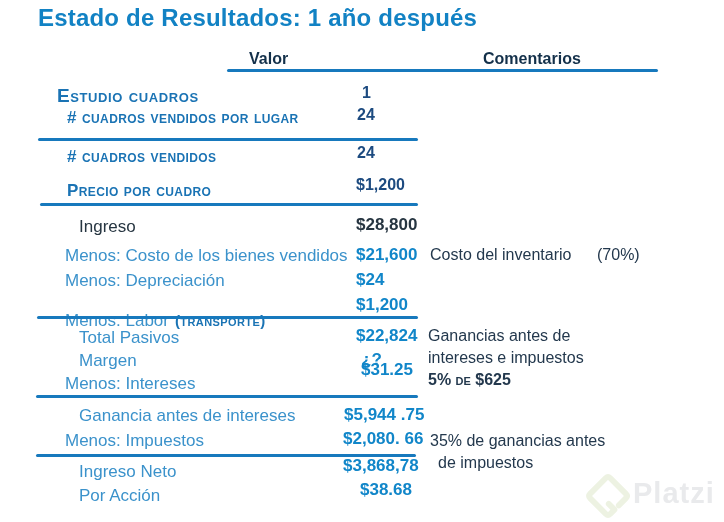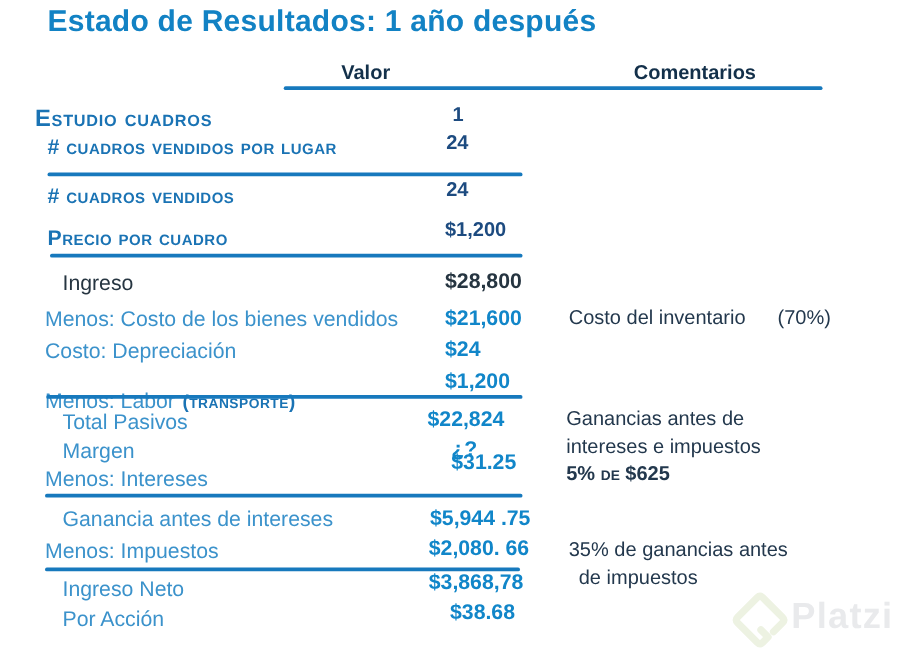--- a/index.html
+++ b/index.html
@@ -4,63 +4,63 @@
 <style>
   html,body{margin:0;padding:0;background:#fff;}
   .slide{
     position:relative;width:724px;height:522px;background:#ffffff;
     font-family:"Liberation Sans",sans-serif;overflow:hidden;border-radius:13px;
   }
   .title{
     position:absolute;left:38px;top:4px;font-size:24px;font-weight:bold;
     color:#1282c4;letter-spacing:.2px;white-space:nowrap;
   }
-  .colhead{position:absolute;font-size:16px;font-weight:bold;color:#13304a;white-space:nowrap;margin-left:24px;}
+  .colhead{position:absolute;font-size:16px;font-weight:bold;color:#13304a;white-space:nowrap;}
   .ch-valor{left:249px;top:50px;}
   .ch-com{left:483px;top:50px;}
 
   .hline{position:absolute;height:3px;background:#1779bd;border-radius:2px;}
   .hl-header{left:227px;top:69px;width:431px;}
   .hl-a{left:38px;top:138px;width:380px;}
   .hl-b{left:40px;top:203px;width:378px;}
   .hl-c{left:37px;top:316px;width:381px;}
   .hl-d{left:36px;top:395px;width:382px;}
   .hl-e{left:36px;top:454px;width:380px;}
 
-  .lbl{position:absolute;white-space:nowrap;font-size:17px;}
+  .lbl{position:absolute;white-space:nowrap;font-size:17px;margin-left:29px;}
   .caps{font-variant:small-caps;font-weight:bold;color:#1a73b4;letter-spacing:.4px;}
   .caps-big{font-size:19px;letter-spacing:.6px;}
   .llight{color:#3b92cb;}
   .ldark{color:#263541;}
   .suffix{font-variant:small-caps;font-weight:bold;color:#1a73b4;font-size:15px;margin-left:6px;letter-spacing:.4px;}
 
   .val{position:absolute;font-weight:bold;white-space:nowrap;}
   .vnavy{color:#1d4b80;font-size:16px;}
   .vblue{color:#1186c9;font-size:17px;}
   .vdark{color:#263541;font-size:17px;}
 
-  .comment{position:absolute;color:#23384d;font-size:16px;white-space:nowrap;margin-left:25px;}
+  .comment{position:absolute;color:#23384d;font-size:16px;white-space:nowrap;}
   .cbold{font-weight:normal;}
   .sc{font-variant:small-caps;font-weight:bold;}
 
   
   .L0{left:28px;top:85px;}   .L1{left:38px;top:108px;}
   .L2{left:38px;top:147px;}  .L3{left:38px;top:181px;}
   .L4{left:50px;top:217px;}  .L5{left:36px;top:246px;}
   .L6{left:36px;top:271px;}  .L7{left:36px;top:311px;}
   .L8{left:50px;top:328px;}  .L9{left:50px;top:351px;}
   .L10{left:36px;top:374px;} .L11{left:50px;top:406px;}
   .L12{left:36px;top:431px;} .L13{left:50px;top:462px;}
   .L14{left:50px;top:486px;}
   
   .V0{left:362px;top:84px;}  .V1{left:357px;top:106px;}
   .V2{left:357px;top:144px;} .V3{left:356px;top:176px;}
   .V4{left:356px;top:215px;} .V5{left:356px;top:245px;}
   .V6{left:356px;top:270px;} .V7{left:356px;top:295px;}
-  .V8{left:342px;top:326px;} .V9{left:361px;top:350px;}
+  .V8{left:356px;top:326px;} .V9{left:361px;top:350px;}
   .V10{left:361px;top:360px;}.V11{left:344px;top:405px;}
   .V12{left:343px;top:429px;}.V13{left:343px;top:456px;}
   .V14{left:360px;top:480px;}
   
   .C0{left:430px;top:246px;}  .C0p{left:597px;top:246px;}
   .C1a{left:428px;top:327px;} .C1b{left:428px;top:349px;}
   .C2{left:428px;top:371px;}
   .C3a{left:430px;top:432px;} .C3b{left:438px;top:454px;}
 
   .wm{position:absolute;left:585px;top:473px;display:flex;align-items:center;}
@@ -95,21 +95,21 @@
   <span class="val vnavy V3">$1,200</span>
 
   <div class="hline hl-b"></div>
 
   <span class="lbl ldark L4">Ingreso</span>
   <span class="val vdark V4">$28,800</span>
 
   <span class="lbl llight L5">Menos: Costo de los bienes vendidos</span>
   <span class="val vblue V5">$21,600</span>
 
-  <span class="lbl llight L6">Costo: Depreciación</span>
+  <span class="lbl llight L6">Menos: Depreciación</span>
   <span class="val vblue V6">$24</span>
 
   <span class="lbl llight L7"><span>Menos: Labor</span><span class="suffix">(transporte)</span></span>
   <span class="val vblue V7">$1,200</span>
 
   <div class="hline hl-c"></div>
 
   <span class="lbl llight L8">Total Pasivos</span>
   <span class="val vblue V8">$22,824</span>
 

